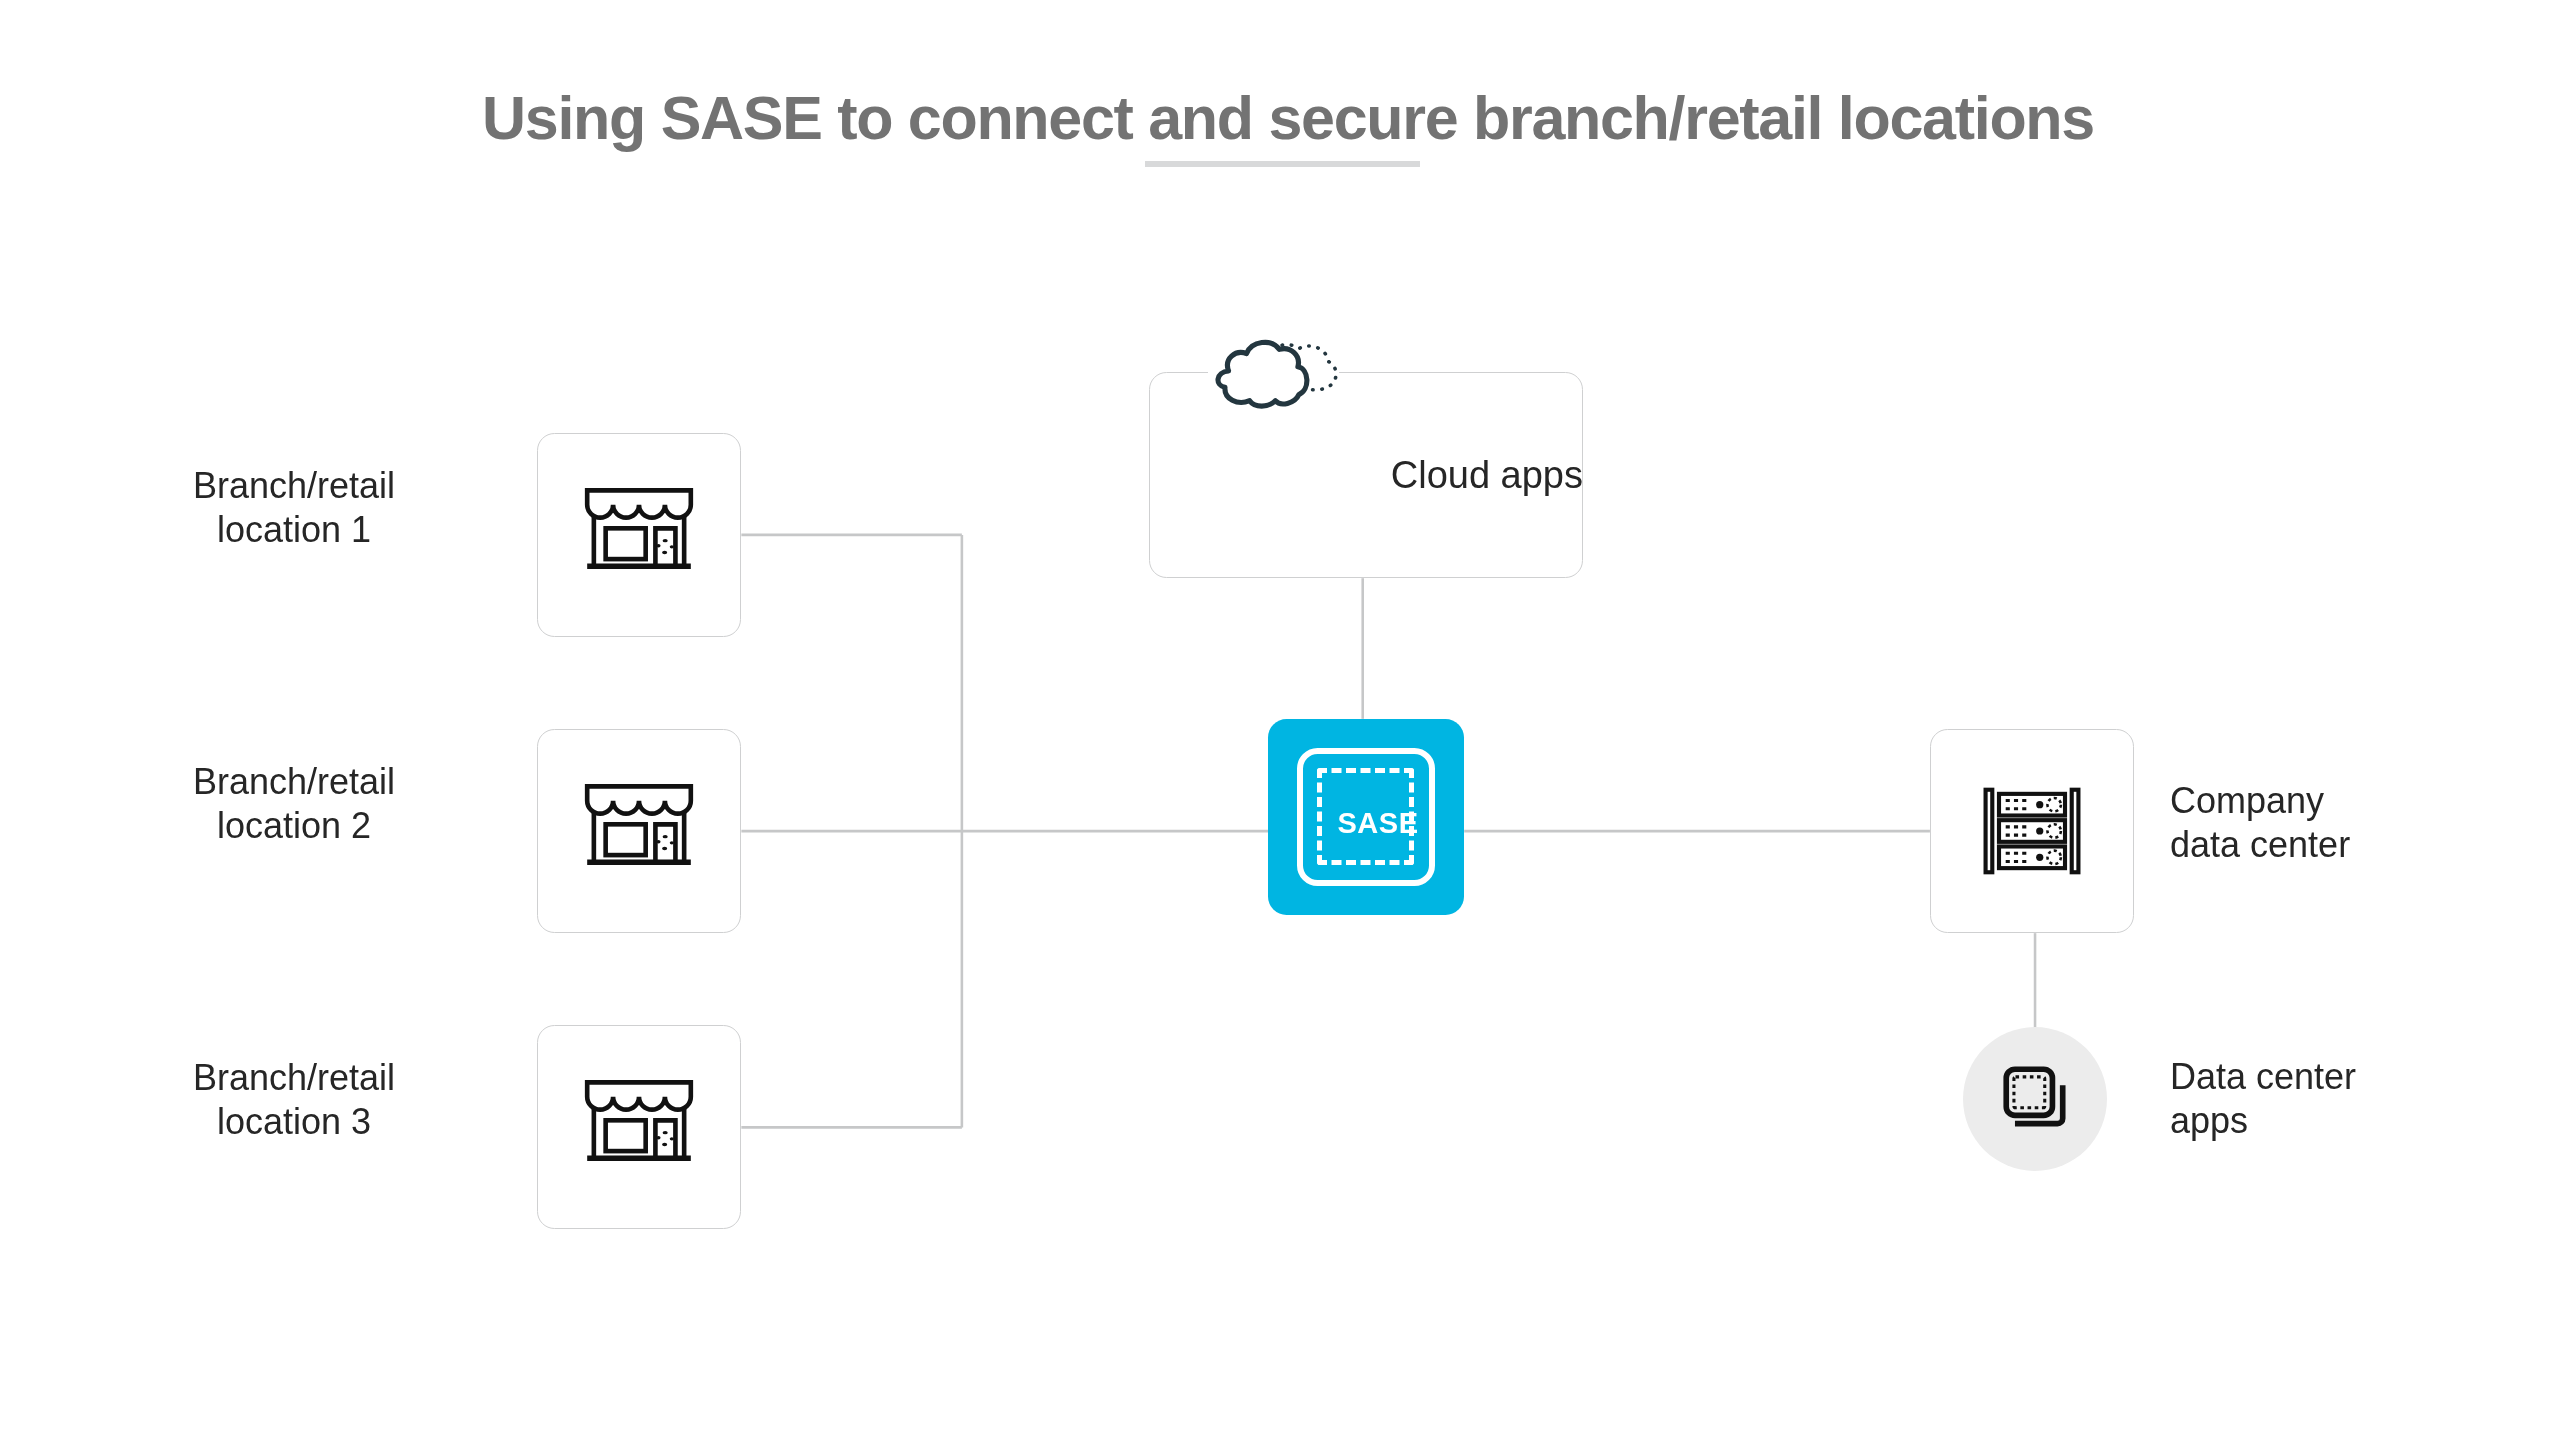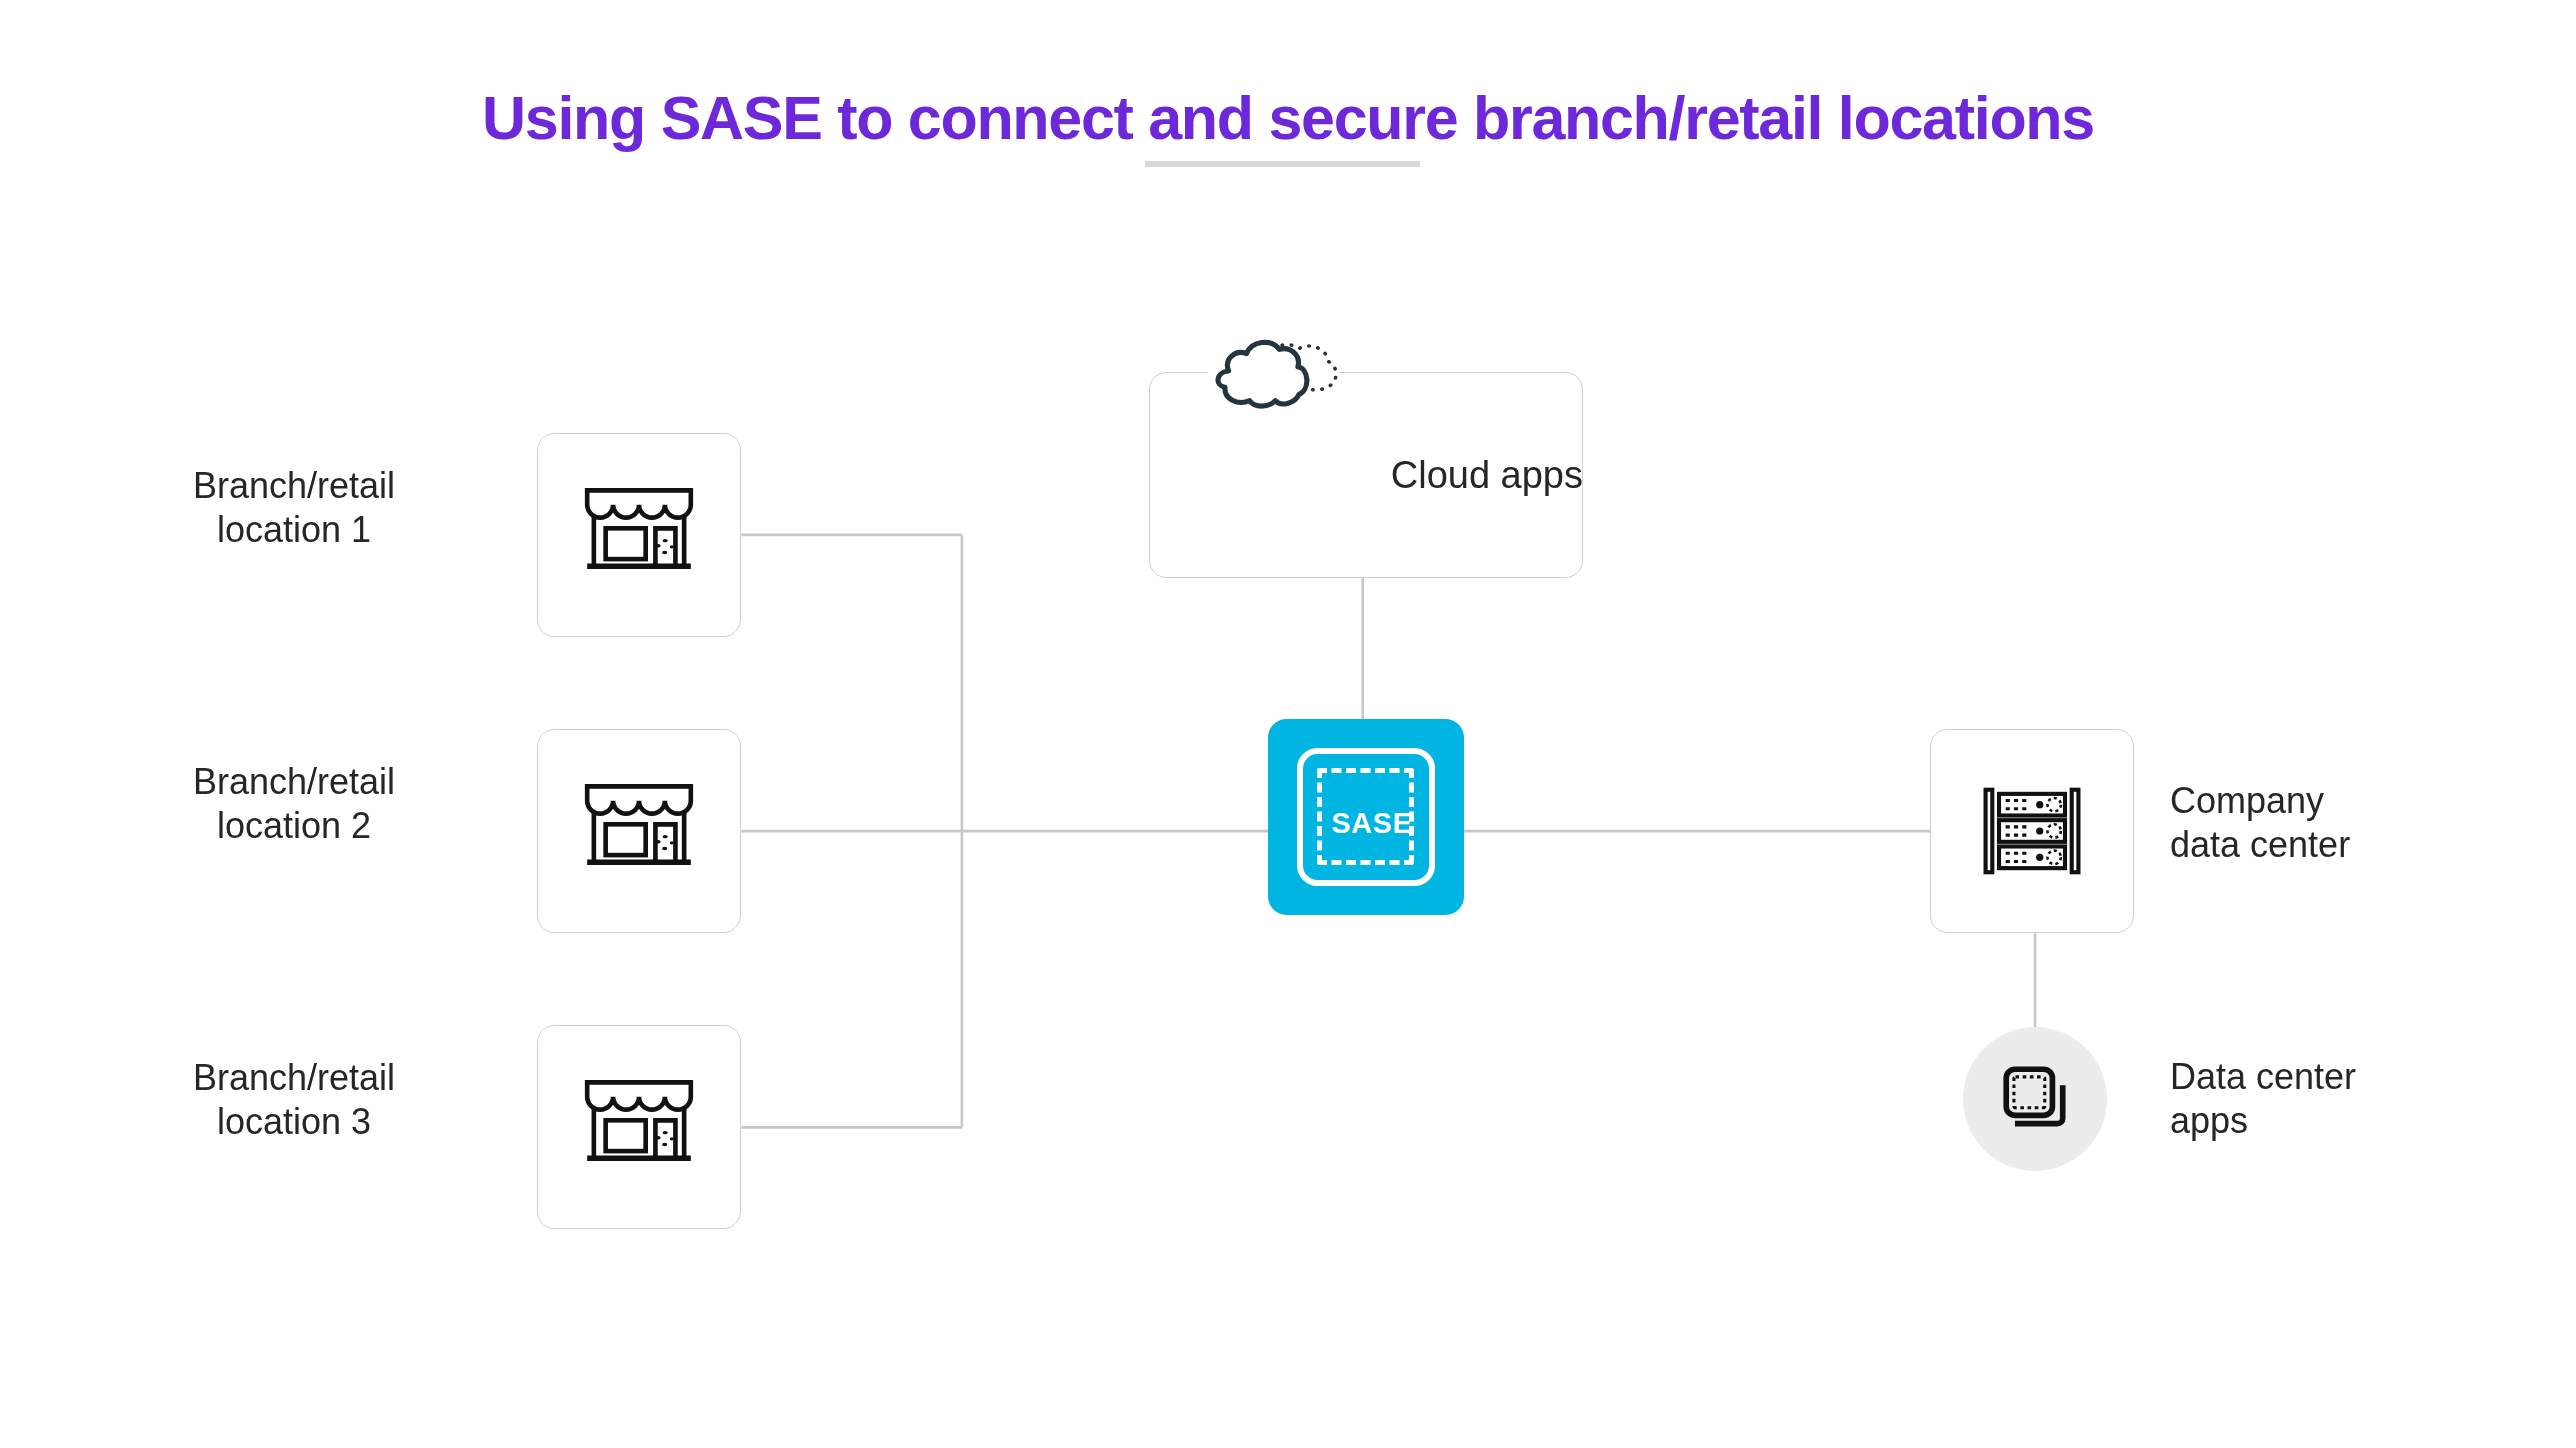--- a/index.html
+++ b/index.html
@@ -20,21 +20,21 @@
   #page-title {
     position: absolute;
     left: 0;
     top: 45px;
     width: 2576px;
     text-align: center;
     font-size: 61px;
     line-height: 1.05;
     font-weight: 700;
     letter-spacing: -1.3px;
-    color: #6d28d9;
+    color: #737373;
     white-space: nowrap;
   }
   #title-divider {
     position: absolute;
     left: 1145px;
     top: 161px;
     width: 275px;
     height: 5.7px;
     background: #d8d9da;
   }
@@ -111,21 +111,21 @@
     left: 14.4px;
     top: 14.4px;
     width: 97px;
     height: 97px;
     box-sizing: border-box;
     border: 5.2px dashed #ffffff;
     border-radius: 3.1px;
   }
   #sase-label {
     position: absolute;
-    left: 0;
+    left: 6px;
     top: 0;
     width: 138px;
     height: 138px;
     display: flex;
     align-items: center;
     justify-content: center;
     color: #ffffff;
     font-size: 29px;
     font-weight: 700;
     letter-spacing: 0.5px;

